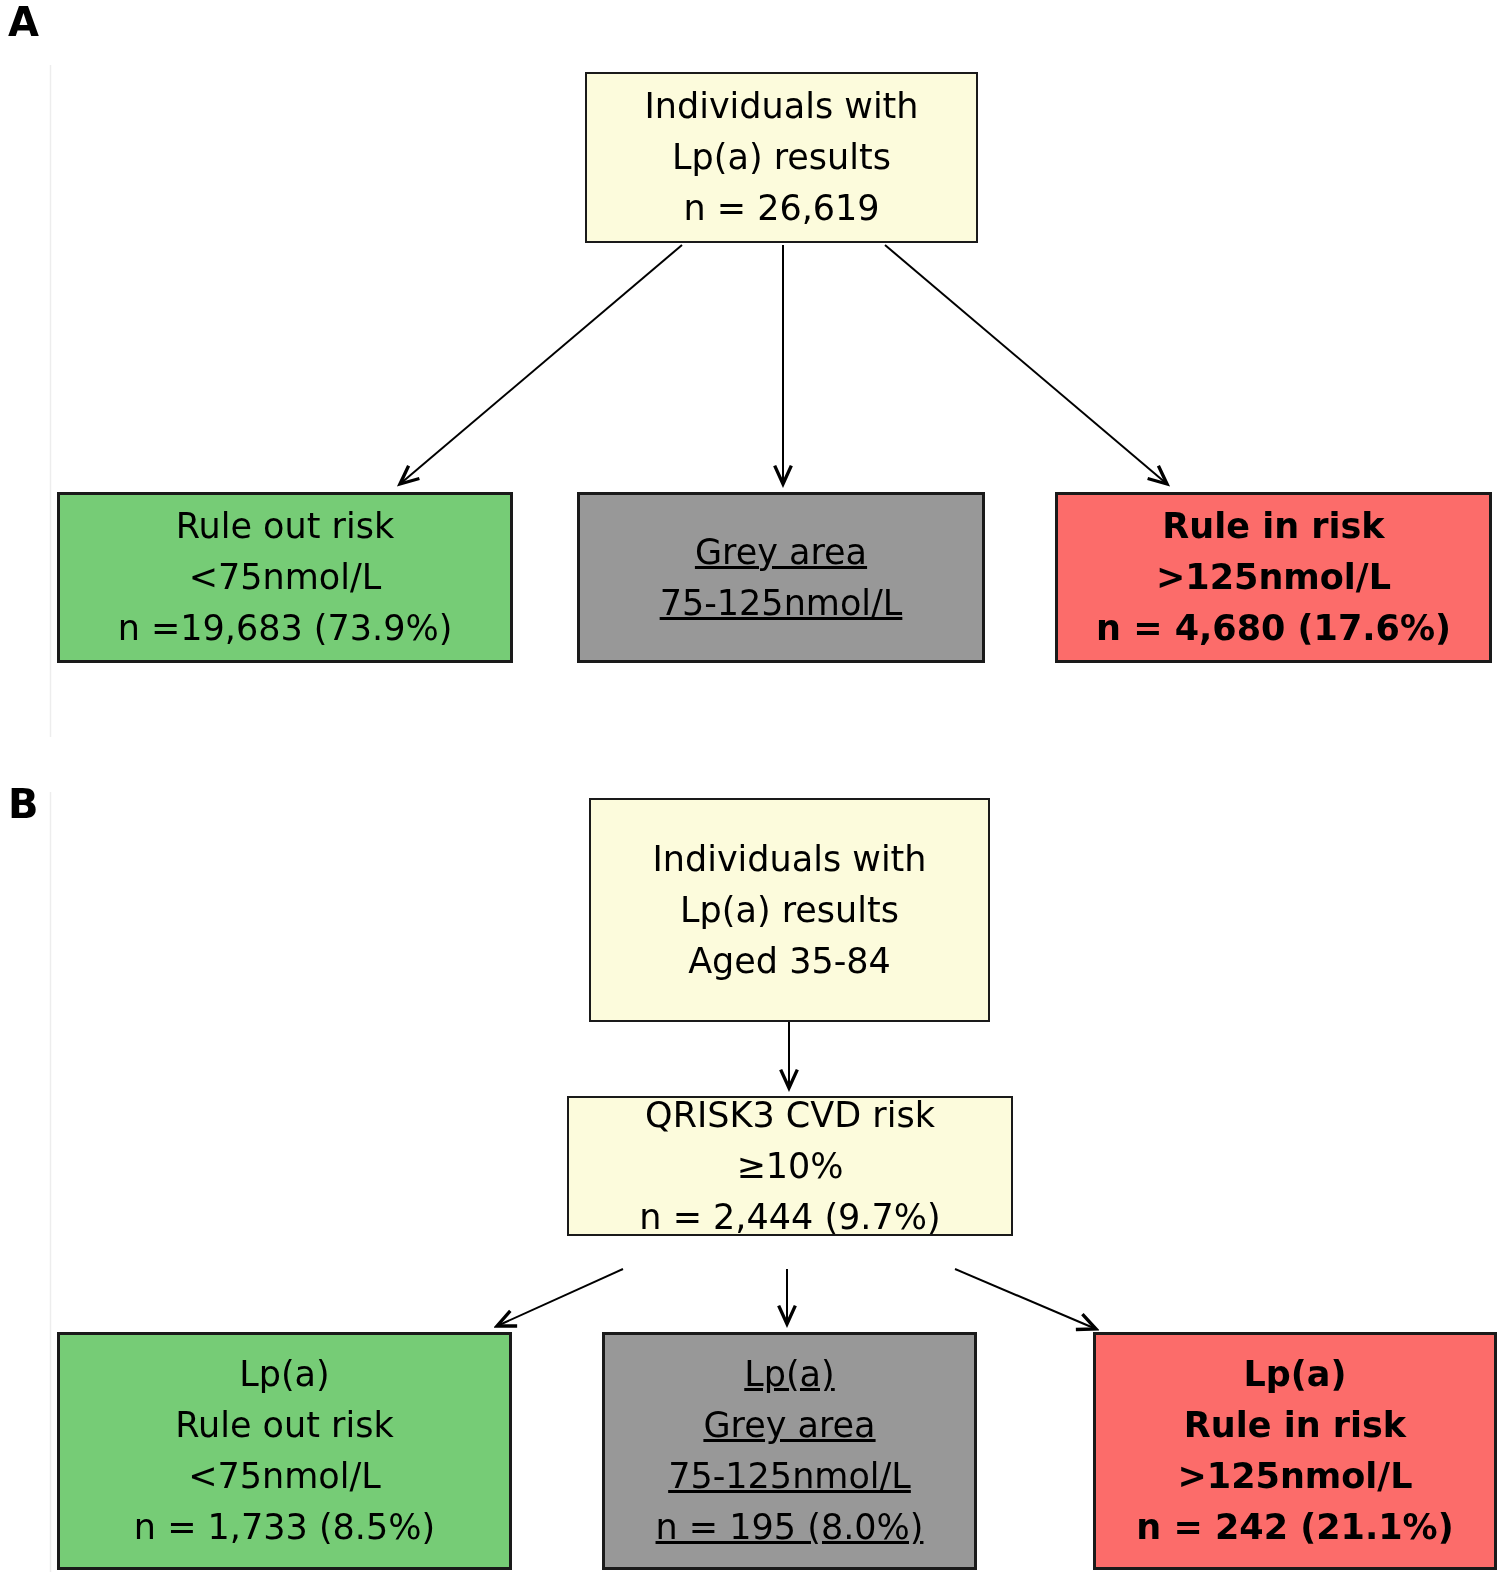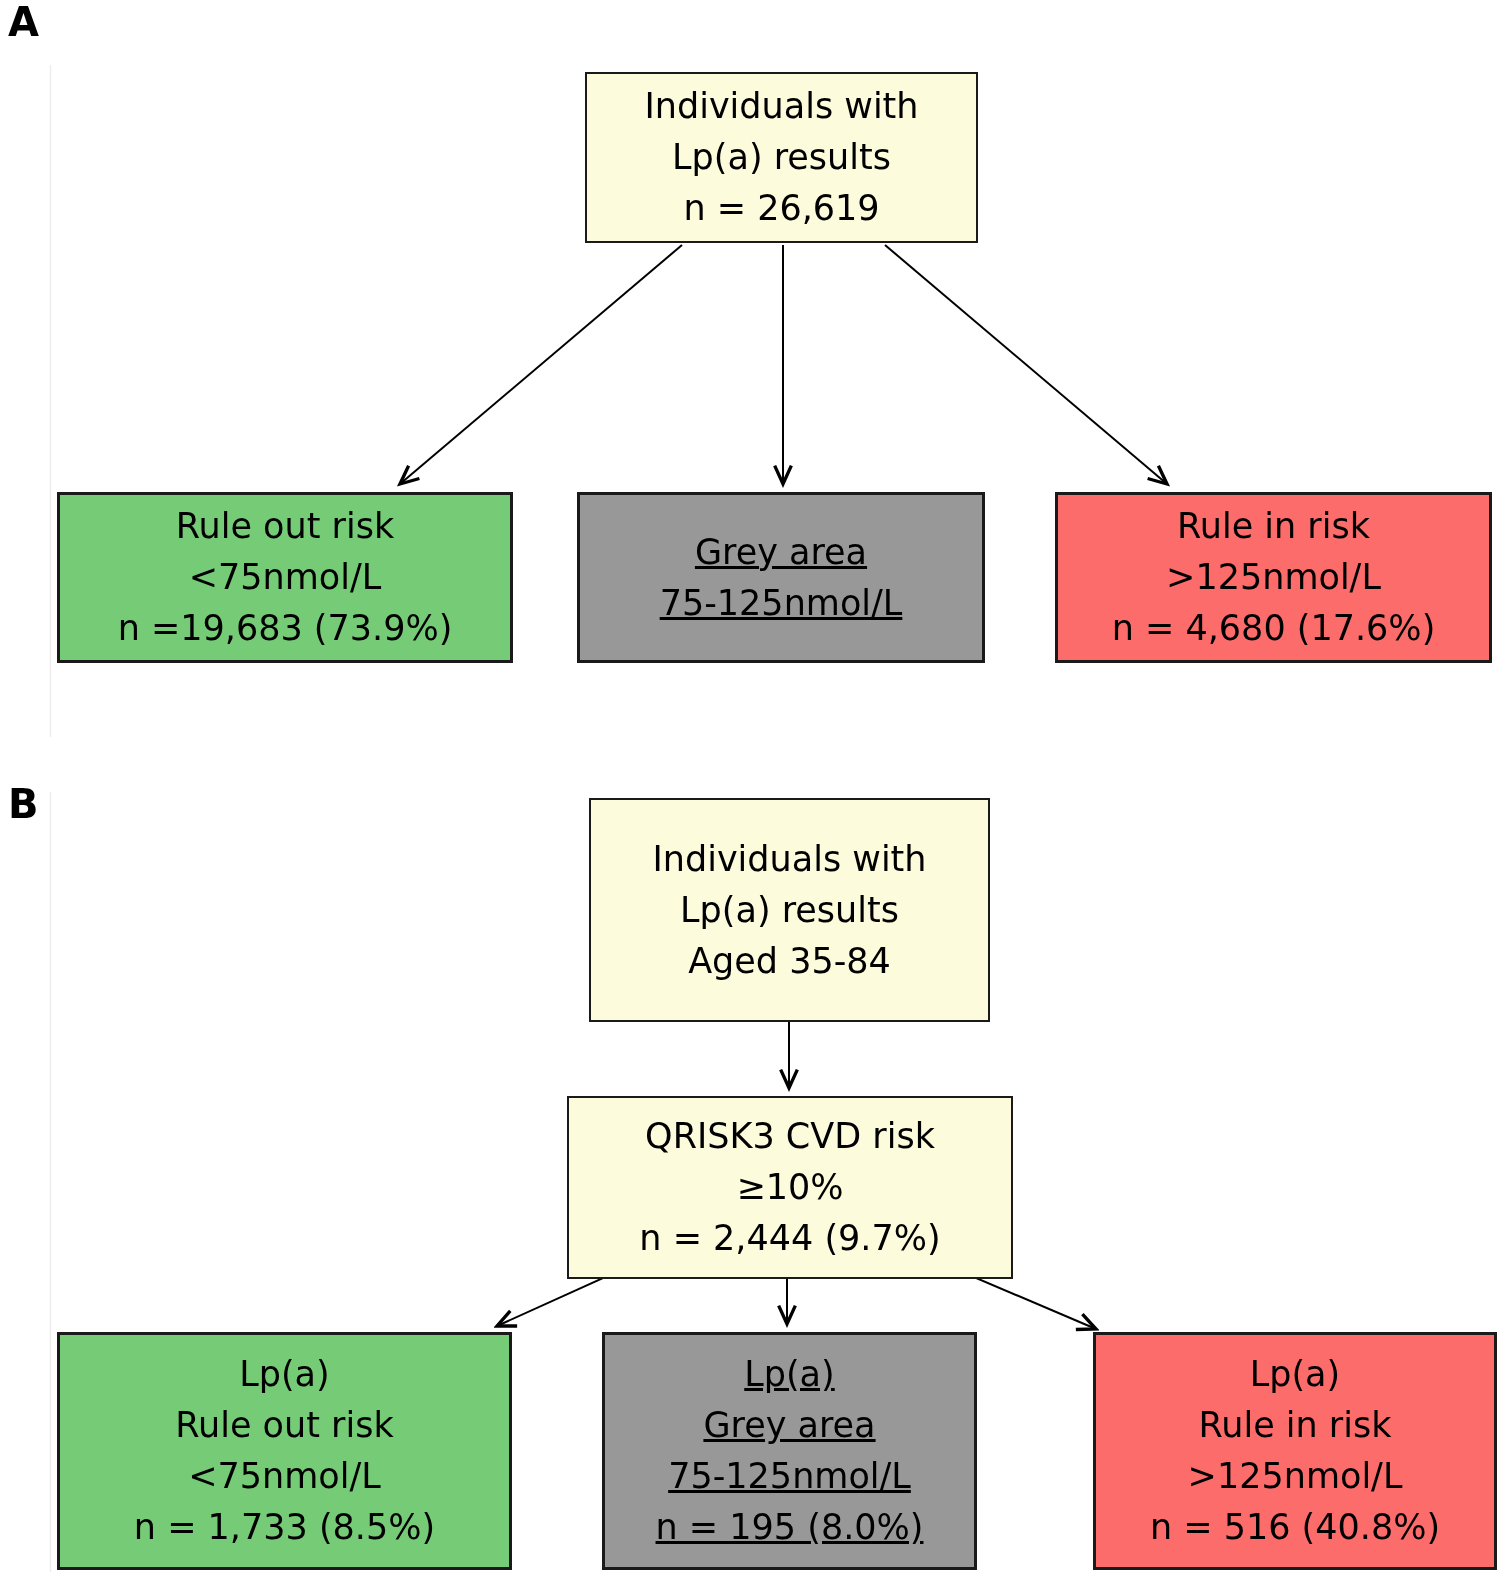--- a/index.html
+++ b/index.html
@@ -27,21 +27,21 @@
     align-items: center;
     justify-content: center;
     text-align: right;
     font-size: 35px;
     line-height: 51px;
     border: 3px solid var(--node-border, #1a1a1a);
   }
   .node.cream { background: var(--node-cream, #fcfbdc); border-width: 2px; }
   .node.green { background: var(--node-green, #76cc76); }
   .node.grey  { background: var(--node-grey,  #989898); text-decoration: underline; }
-  .node.red   { background: var(--node-red,   #fc6c6a); }
+  .node.red   { background: var(--node-red,   #fc6c6a); font-weight: bold; }
   .node span { display: block; white-space: nowrap; }
   #arrow-layer {
     position: absolute;
     left: 0; top: 0;
     width: 1505px; height: 1579px;
     pointer-events: none;
   }
 </style>
 </head>
 <body>
@@ -94,21 +94,21 @@
   </div>
 
   <div class="panel-label" style="left:8px; top:784px;">B</div>
 
   <div class="node cream" style="left:589px; top:798px; width:401px; height:224px;">
     <span>Individuals with</span>
     <span>Lp(a) results</span>
     <span>Aged 35-84</span>
   </div>
 
-  <div class="node cream" style="left:567px; top:1096px; width:446px; height:183px;">
+  <div class="node cream" style="left:567px; top:1096px; width:446px; height:140px;">
     <span>QRISK3 CVD risk</span>
     <span>≥10%</span>
     <span>n = 2,444 (9.7%)</span>
   </div>
 
   <div class="node green" style="left:57px; top:1332px; width:455px; height:238px;">
     <span>Lp(a)</span>
     <span>Rule out risk</span>
     <span>&lt;75nmol/L</span>
     <span>n = 1,733 (8.5%)</span>
@@ -118,16 +118,16 @@
     <span>Lp(a)</span>
     <span>Grey area</span>
     <span>75-125nmol/L</span>
     <span>n = 195 (8.0%)</span>
   </div>
 
   <div class="node red" style="left:1093px; top:1332px; width:404px; height:238px;">
     <span>Lp(a)</span>
     <span>Rule in risk</span>
     <span>&gt;125nmol/L</span>
-    <span>n = 516 (40.8%)</span>
+    <span>n = 242 (21.1%)</span>
   </div>
 
 </div>
 
 </body></html>

